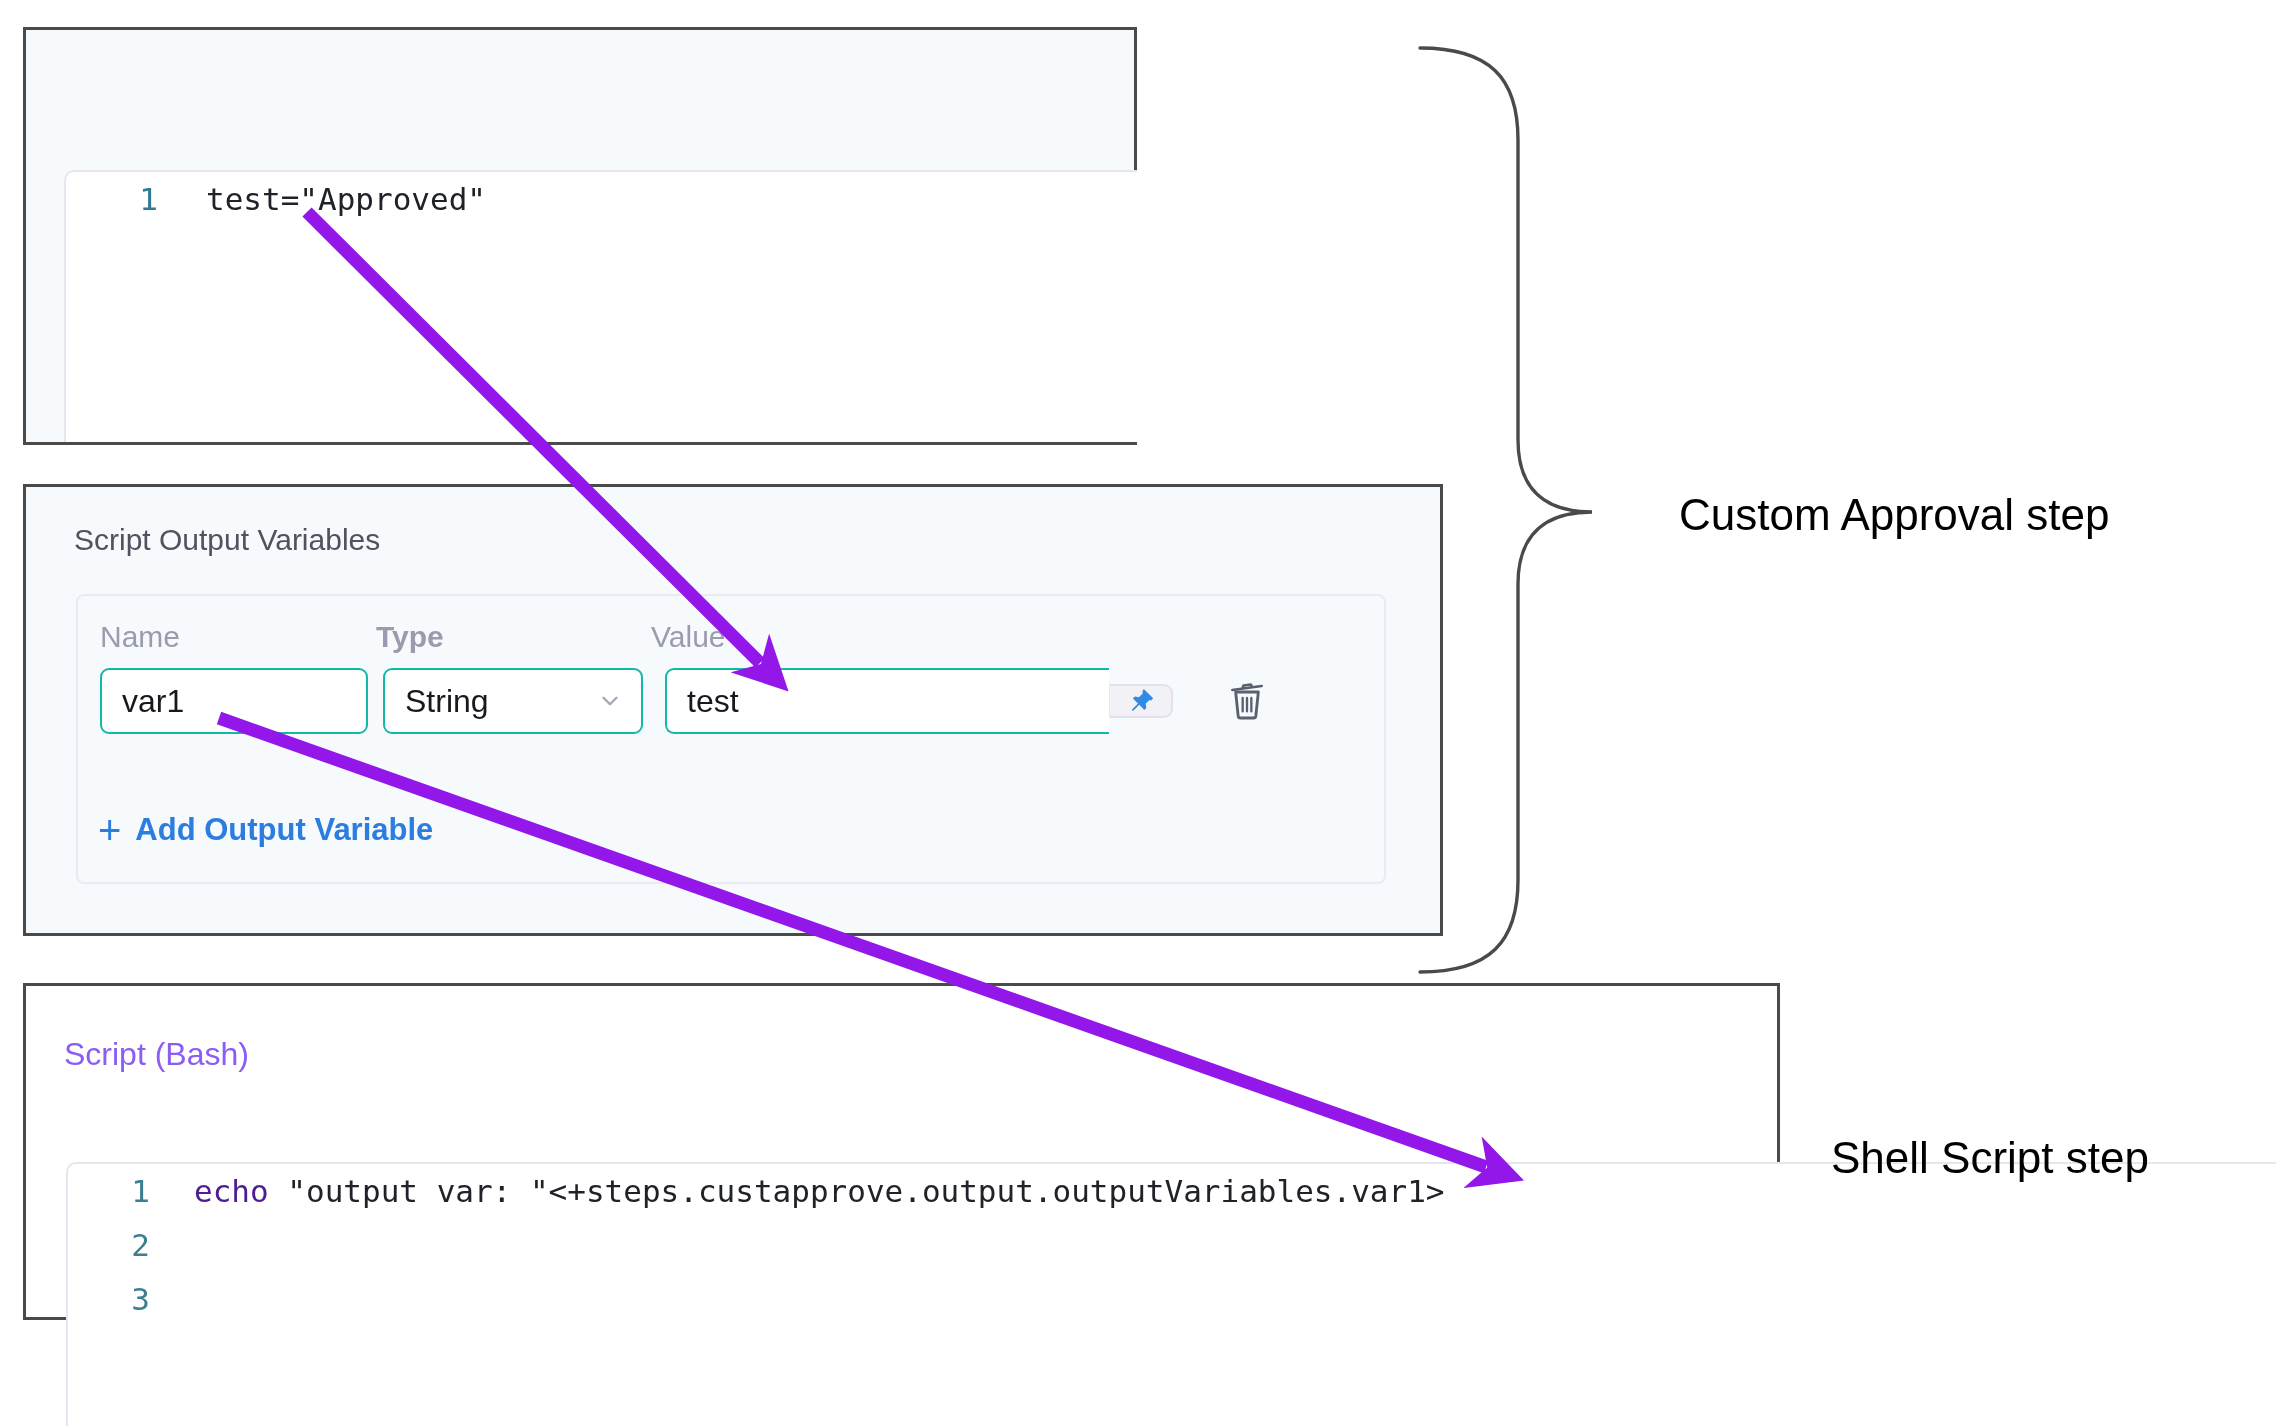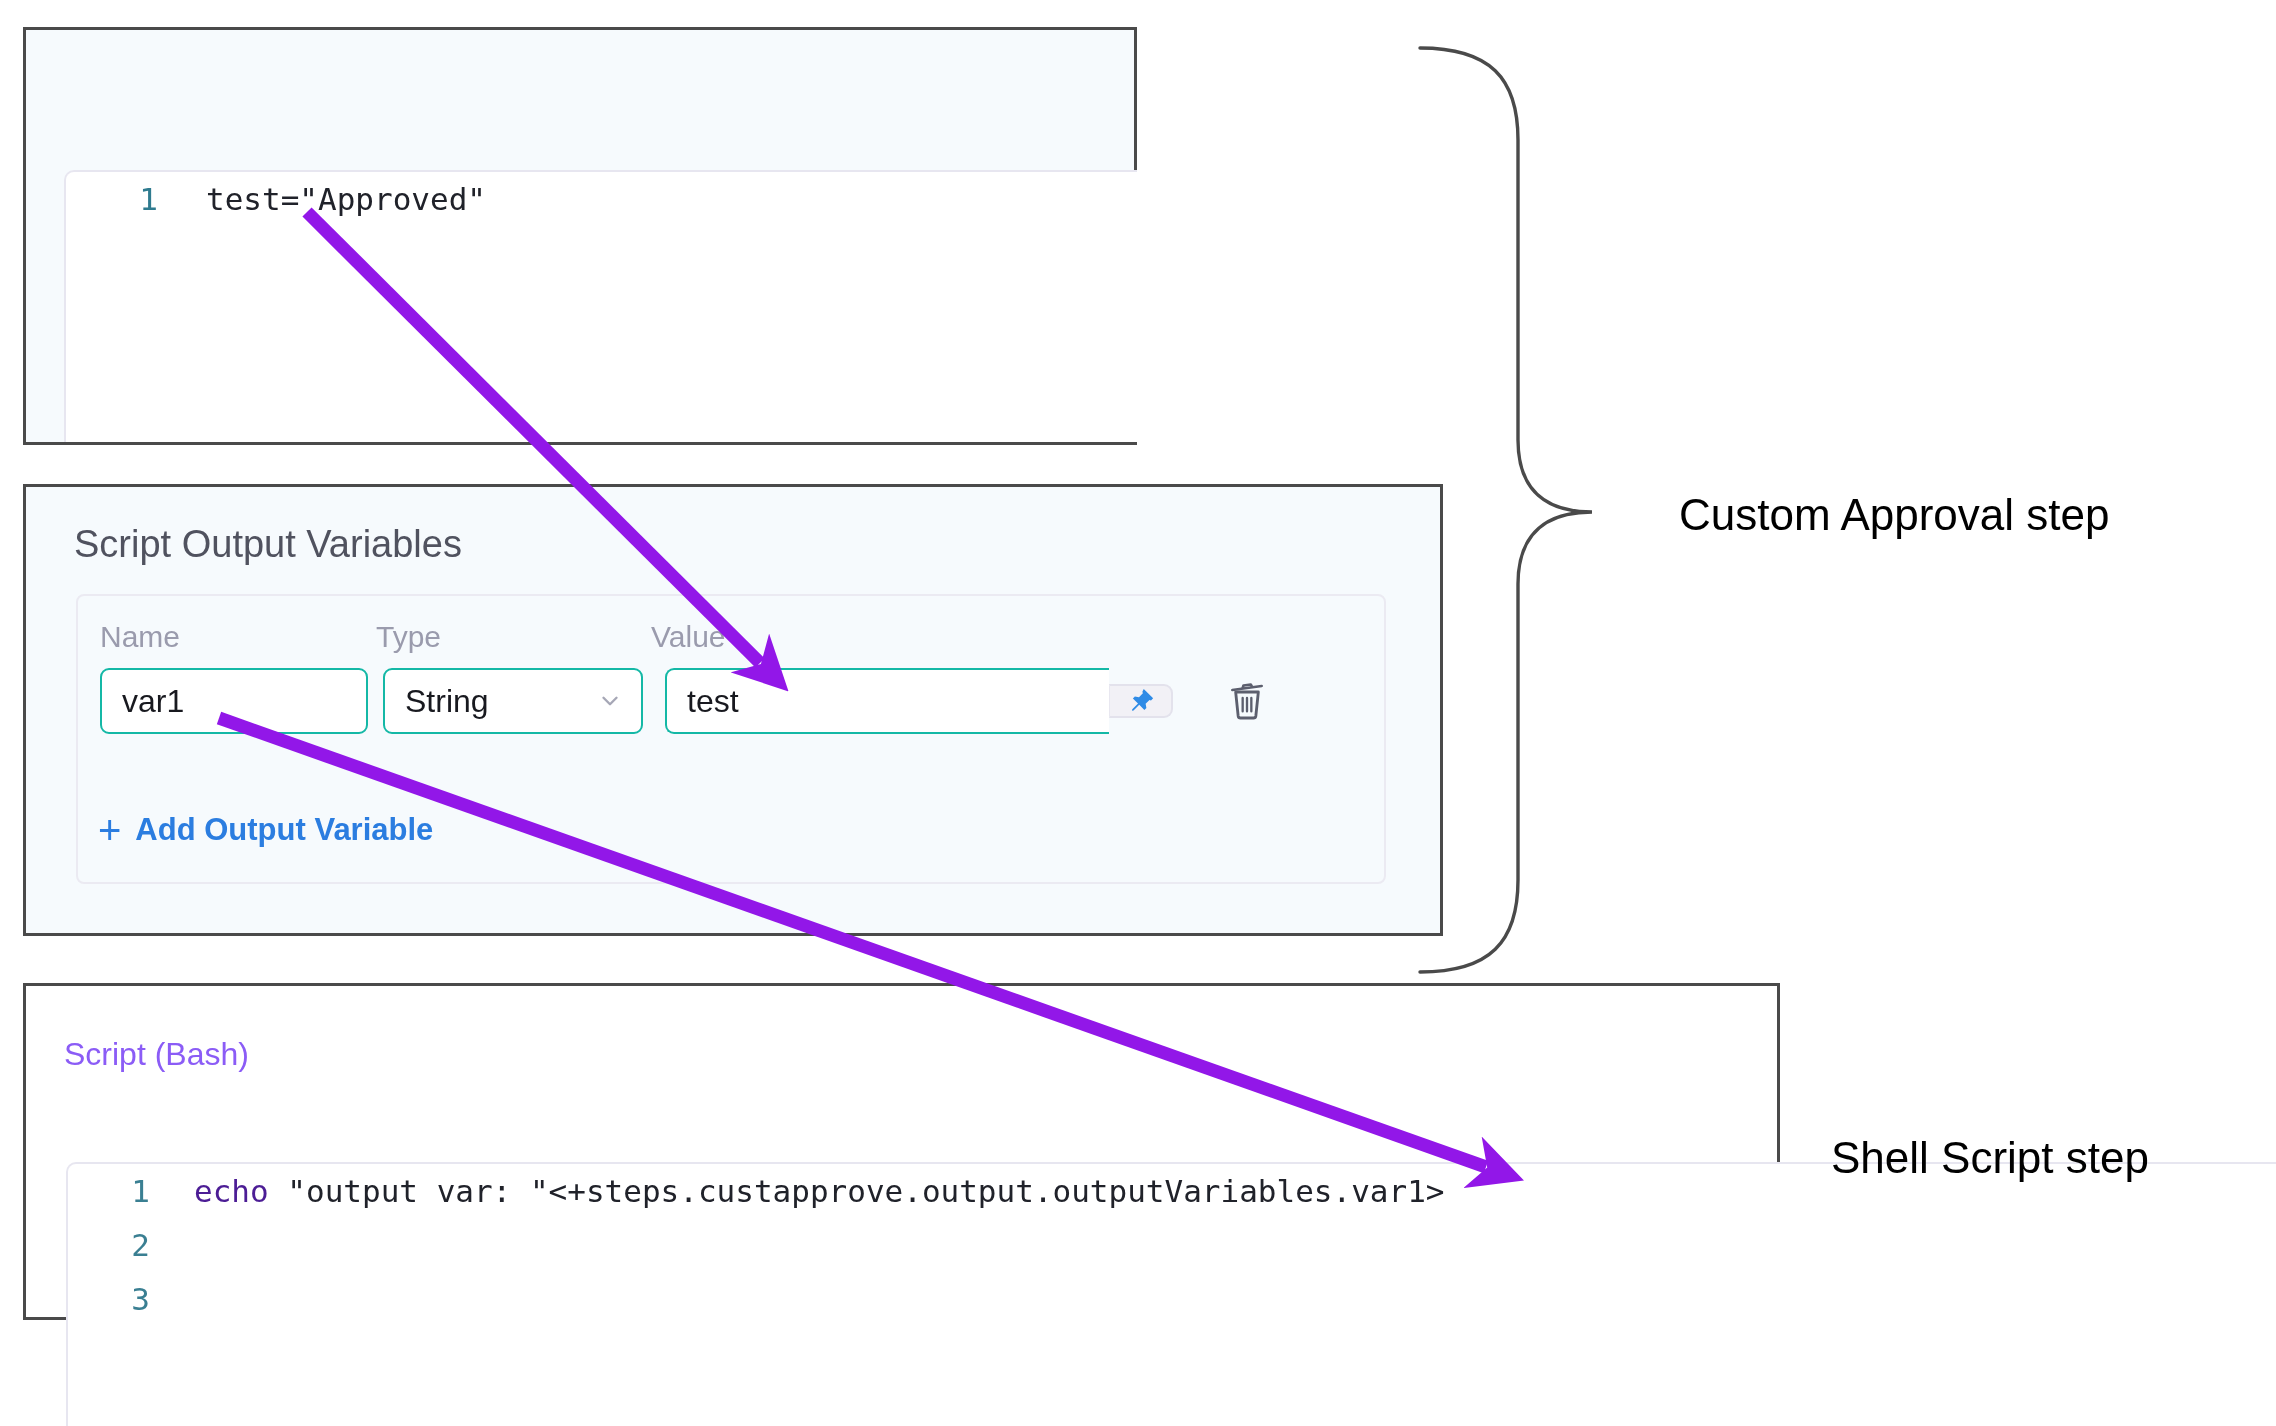--- a/index.html
+++ b/index.html
@@ -93,21 +93,21 @@
   #sov-panel {
     left: 23px;
     top: 484px;
     width: 1420px;
     height: 452px;
   }
   .sov-title {
     position: absolute;
     left: 74px;
     top: 523px;
-    font-size: 38px;
+    font-size: 30px;
     color: #50525f;
     white-space: nowrap;
   }
   .sov-card {
     position: absolute;
     left: 76px;
     top: 594px;
     width: 1310px;
     height: 290px;
     box-sizing: border-box;
@@ -115,21 +115,21 @@
     border-radius: 8px;
     background: transparent;
   }
   .sov-labels {
     display: flex;
     padding: 24px 0 0 22px;
     font-size: 30px;
     color: #9a9bad;
   }
   .lbl-name  { width: 276px; flex: none; }
-  .lbl-type  { width: 275px; flex: none; }
+  .lbl-type  { width: 275px; flex: none; font-weight: bold; }
   .lbl-value { flex: none; }
 
   .sov-row {
     display: flex;
     align-items: center;
     padding: 14px 0 0 22px;
     gap: 0;
   }
   .field {
     box-sizing: border-box;

